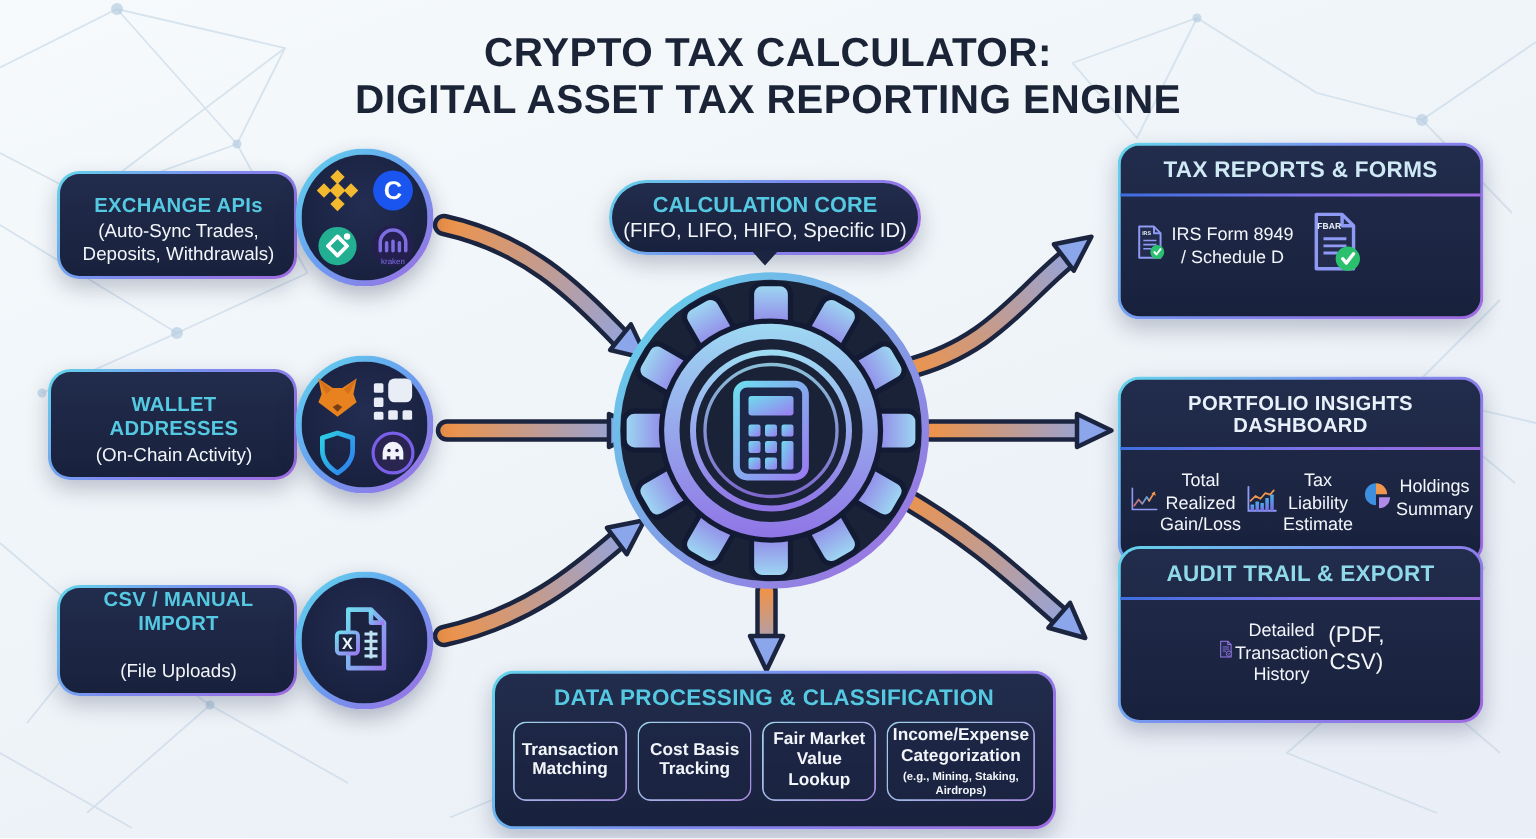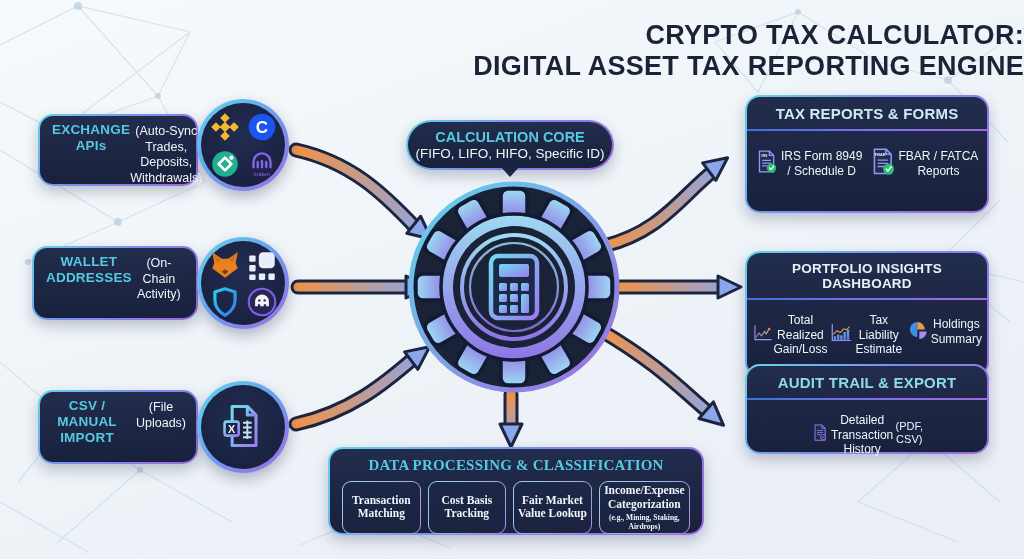--- a/index.html
+++ b/index.html
@@ -14,52 +14,52 @@
 
   
   .gcard {
     position:absolute; border-radius:15px; border:2.5px solid transparent;
     background:
       linear-gradient(180deg,#222c4c,#18213c) padding-box,
       linear-gradient(135deg,#63d6ea 0%, #7b8cf0 45%, #a06ae0 100%) border-box;
     box-shadow:0 6px 14px rgba(25,35,70,.25);
     color:#f2f5fa; z-index:2;
   }
-  .input-card { display:flex; flex-direction:row; justify-content:flex-start; text-align:center; padding:6px 10px 6px 12px; }
+  .input-card { display:flex; flex-direction:column; justify-content:flex-end; text-align:center; padding:6px 10px 6px 12px; }
   .input-heading { color:#55c9e2; font-weight:bold; font-size:13.5px; letter-spacing:.2px; line-height:1.2; }
   .input-sub { font-size:12.5px; line-height:1.25; margin-top:2px; }
 
   .icon-circle {
     position:absolute; width:92px; height:92px; border-radius:50%;
     border:4px solid transparent;
     background:
       radial-gradient(circle at 50% 40%, #232d52, #151d38) padding-box,
       linear-gradient(135deg,#5fd8ec 0%, #6a9df0 50%, #a36ae2 100%) border-box;
     box-shadow:0 6px 14px rgba(25,35,70,.3);
     z-index:3; display:flex; align-items:center; justify-content:center;
   }
   .icon-grid { display:grid; grid-template-columns:34px 34px; grid-template-rows:34px 34px; gap:3px; }
   .icon-grid svg, .icon-single svg { display:block; }
 
   
   .title { position:absolute; top:20px; left:0; width:1024px; text-align:center; z-index:2; }
-  .title div { font-size:27px; font-weight:bold; color:#1b2437; letter-spacing:.3px; line-height:1.16;text-align:right; }
+  .title div { font-size:27px; font-weight:bold; color:#1b2437; letter-spacing:.3px; line-height:1.16; }
 
   
   .core-label { left:406px; top:120px; width:208px; height:50px; display:flex; flex-direction:column; justify-content:center; text-align:center; border-radius:25px; }
   .core-label:after {
     content:""; position:absolute; left:50%; bottom:-9px; transform:translateX(-50%);
     border-left:9px solid transparent; border-right:9px solid transparent; border-top:10px solid #1b2542;
   }
   .core-heading { color:#55c9e2; font-weight:bold; font-size:14.5px; }
   .core-sub { font-size:13.5px; color:#f2f5fa; margin-top:1px; }
   .gear-wrap { position:absolute; left:407px; top:180px; width:214px; height:214px; z-index:2; }
 
   
-  .proc-card { left:328px; top:447px; width:376px; height:88px; padding:8px 10px 9px;font-family:Liberation Serif, serif; }
+  .proc-card { left:328px; top:447px; width:376px; height:106px; padding:8px 10px 9px; }
   .proc-heading { text-align:center; color:#55c9e2; font-weight:bold; font-size:15px; letter-spacing:.2px; }
   .proc-row { display:flex; gap:7px; margin-top:7px; padding:0 2px; }
   .proc-chip {
     flex:1; min-height:46px; border-radius:9px; border:1.5px solid transparent;
     background:
       linear-gradient(180deg,#1d2746,#1a2340) padding-box,
       linear-gradient(135deg,#9fd4ea,#a98ae0) border-box;
     display:flex; flex-direction:column; align-items:center; justify-content:center;
     text-align:center; font-size:11.5px; font-weight:bold; line-height:1.2; padding:2px 3px;
   }
@@ -70,21 +70,21 @@
   .out-card { left:745px; width:244px; padding:0; }
   .out-header { text-align:center; font-weight:bold; padding:8px 4px 7px; letter-spacing:.2px; }
   .out-header.c1 { color:#cfeaf5; font-size:15px; }
   .out-header.c2 { color:#e8f1fa; font-size:13.5px; }
   .out-header.c3 { color:#8fd9e9; font-size:15px; }
   .out-divider { height:2px; background:linear-gradient(90deg,#3d6fe0,#7b72e8,#a06ae0); }
   .out-body { display:flex; justify-content:space-evenly; align-items:flex-start; padding:9px 4px 8px; }
   .out-item { display:flex; flex-direction:row; align-items:center; text-align:center; width:112px; }
   .out-item.narrow { width:76px; }
   .out-label { font-size:12px; line-height:1.22; margin-top:4px; color:#f2f5fa; }
-  .out-note { font-size:11px; line-height:1.22; color:#f2f5fa; }
+  .out-note { font-size:15px; line-height:1.22; color:#f2f5fa; }
 </style>
 </head>
 <body>
 
 <div class="canvas">
 
   <svg width="0" height="0" style="position:absolute" aria-hidden="true">
     <defs>
       <linearGradient id="gCP" x1="0" y1="0" x2="1" y2="1">
         <stop offset="0" stop-color="#6fdcee"></stop>
@@ -393,21 +393,20 @@
         <svg viewBox="0 0 44 46" width="42" height="44">
           <path d="M10 3 H28 L36 11 V41 H10 Z" fill="#232c4d" stroke="#8f9af5" stroke-width="2.4" stroke-linejoin="round"></path>
           <path d="M28 3 V11 H36" fill="none" stroke="#8f9af5" stroke-width="2.4" stroke-linejoin="round"></path>
           <text x="19" y="13" text-anchor="middle" font-family="Liberation Sans, sans-serif" font-size="6" font-weight="bold" fill="#e9f0fb">FBAR</text>
           <g stroke="#8f9af5" stroke-width="2">
               <path d="M15 20 H31 M15 25 H31 M15 30 H25"></path>
             </g>
           <circle cx="32" cy="34" r="8.5" fill="#2bc06e"></circle>
           <path d="M28.5 34 L31 37 L36 30.5" fill="none" stroke="#ffffff" stroke-width="2.4" stroke-linecap="round" stroke-linejoin="round"></path>
         </svg>
-        <div class="out-label">FBAR / FATCA Reports</div>
       </div>
     </div>
   </div>
 
   <div class="gcard out-card" style="top:227px; height:126px;margin-top:24px;">
     <div class="out-header c2">PORTFOLIO INSIGHTS DASHBOARD</div>
     <div class="out-divider"></div>
     <div class="out-body">
       <div class="out-item narrow">
         <svg viewBox="0 0 50 42" width="50" height="42">
@@ -436,21 +435,21 @@
         <svg viewBox="0 0 50 42" width="50" height="42">
           <path d="M23 20 V5 A15 15 0 0 0 23 35 Z" fill="#3e8fe0"></path>
           <path d="M23 20 V5 A15 15 0 0 1 38 20 Z" fill="#f0964e"></path>
           <path d="M27 24 H42 A15 15 0 0 1 27 39 Z" fill="#b08ae8"></path>
         </svg>
         <div class="out-label">Holdings Summary</div>
       </div>
     </div>
   </div>
 
-  <div class="gcard out-card" style="top:364px; height:90px;">
+  <div class="gcard out-card" style="top:364px; height:118px;">
     <div class="out-header c3">AUDIT TRAIL &amp; EXPORT</div>
     <div class="out-divider"></div>
     <div class="out-body">
       <div class="out-item">
         <svg viewBox="0 0 44 44" width="40" height="40">
           <path d="M10 2 H27 L35 10 V40 H10 Z" fill="#232c4d" stroke="#9a7bf0" stroke-width="2.4" stroke-linejoin="round"></path>
           <path d="M27 2 V10 H35" fill="none" stroke="#9a7bf0" stroke-width="2.4" stroke-linejoin="round"></path>
           <g stroke="#9a7bf0" stroke-width="2">
               <path d="M15 16 H30 M15 21 H30 M15 26 H23"></path>
             </g>

